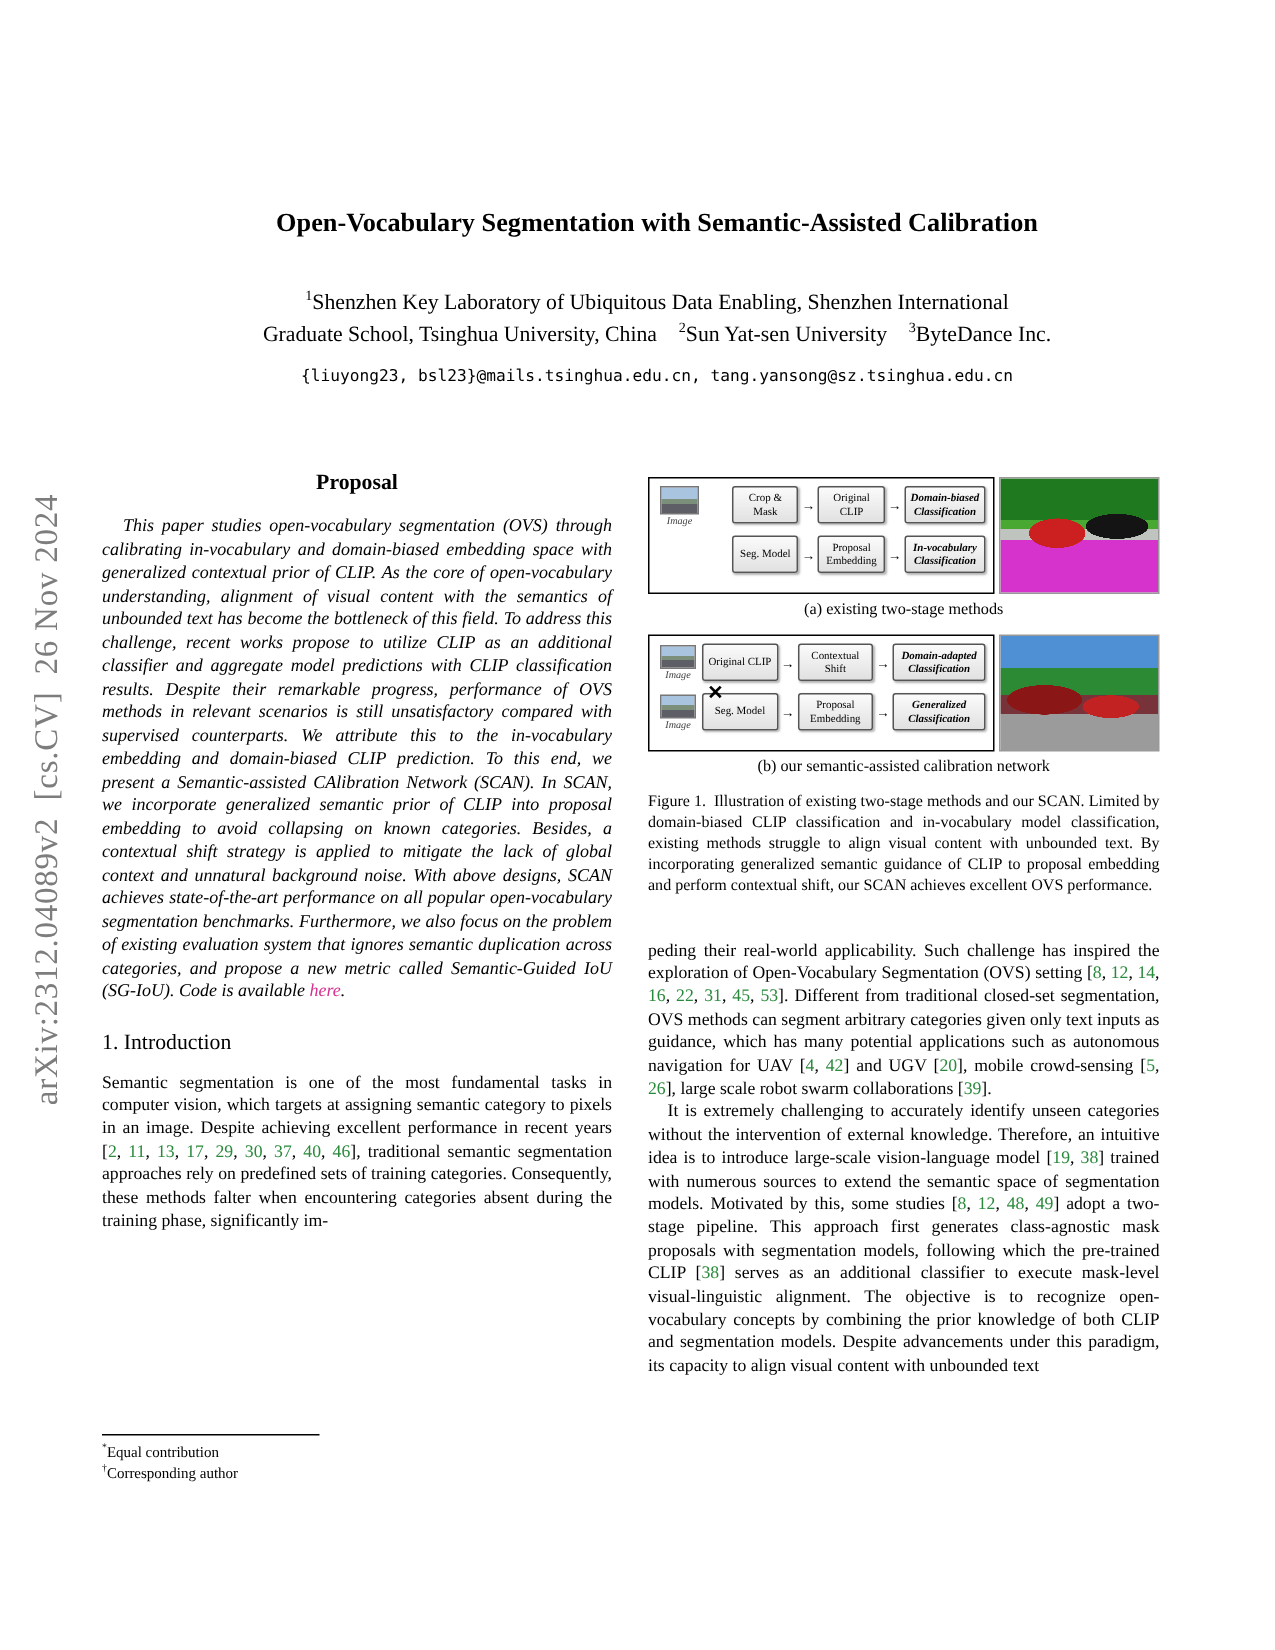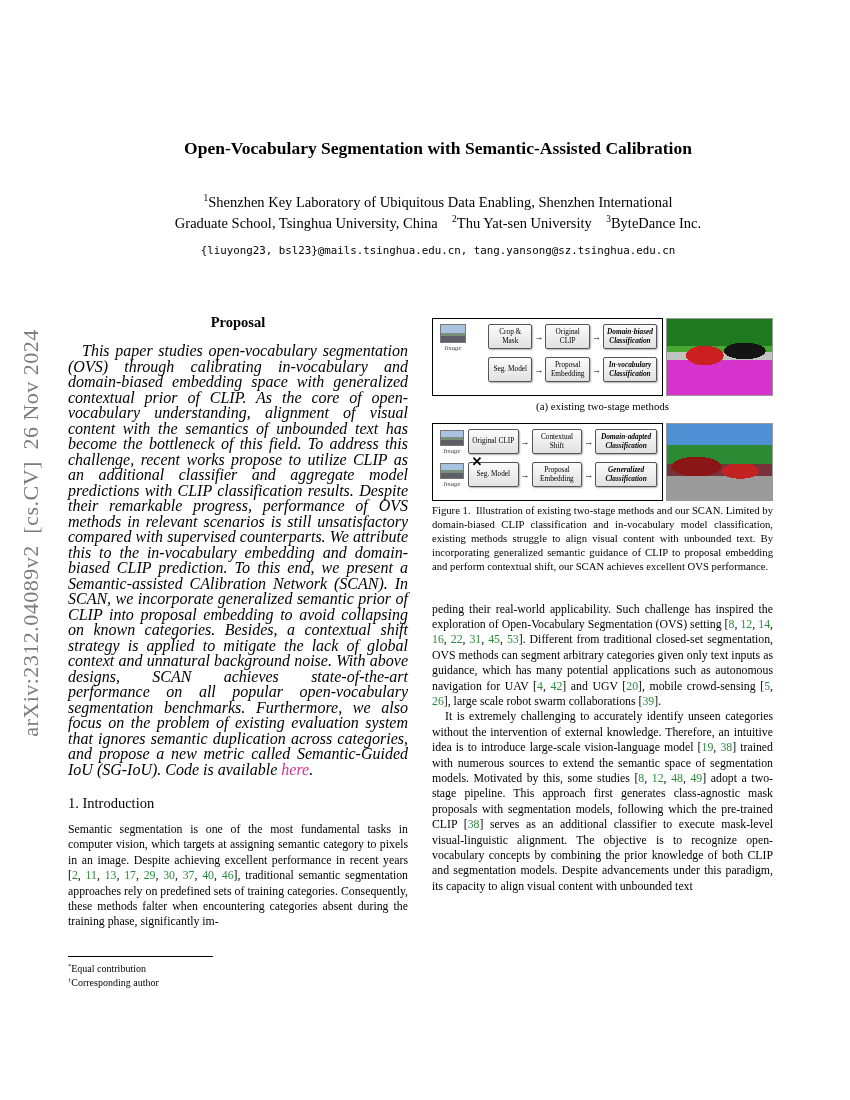--- a/index.html
+++ b/index.html
@@ -26,21 +26,21 @@
   .affil { font-size: 14.5px; line-height: 21px; }
   .emails { font-family: "DejaVu Sans Mono", monospace; font-size: 10.8px; margin-top: 10px; }
   .sup { vertical-align: super; font-size: 0.65em; line-height: 0; }
 
   
   .col { position: absolute; width: 340px; text-align: justify; }
   .col-left { left: 68px; top: 314px; }
   .col-right { left: 432px; top: 318px; width: 341px; }
 
   .abs-heading { text-align: center; font-size: 14.5px; font-weight: bold; margin-bottom: 11px; }
-  .abstract { font-style: italic; font-size: 16px; line-height: 15.5px; text-indent: 14px; margin-top: 12px; }
+  .abstract { font-style: italic; font-size: 12px; line-height: 15.5px; text-indent: 14px; margin-top: 12px; }
   .sec-heading { font-size: 14.5px; font-weight: normal; margin: 18px 0 10px; text-align: left; }
   .body-p { font-size: 11.8px; line-height: 15.4px; }
   .body-p.indent { text-indent: 13px; }
 
   .cite { color: var(--color-cite, #228B22); }
   .link { color: var(--color-link, #d6308f); }
 
   
   .footnotes { position: absolute; left: 68px; top: 956px; width: 340px; font-size: 10px; text-align: left; }
   .fn-rule { width: 145px; border-top: 1px solid #000; margin-bottom: 5px; }
@@ -88,21 +88,21 @@
 </head>
 <body>
 
 <div class="page">
 
   <div class="arxiv-banner">arXiv:2312.04089v2 [cs.CV] 26 Nov 2024</div>
 
   <header class="head">
     <h1 class="title">Open-Vocabulary Segmentation with Semantic-Assisted Calibration</h1>
     <div class="affil"><span class="sup">1</span><span>Shenzhen Key Laboratory of Ubiquitous Data Enabling, Shenzhen International</span></div>
-    <div class="affil"><span>Graduate School, Tsinghua University, China  </span><span class="sup">2</span><span>Thu Yat-sen University  </span><span class="sup">3</span><span>ByteDance Inc.</span></div>
+    <div class="affil"><span>Graduate School, Tsinghua University, China  </span><span class="sup">2</span><span>Sun Yat-sen University  </span><span class="sup">3</span><span>ByteDance Inc.</span></div>
     <div class="emails">{liuyong23, bsl23}@mails.tsinghua.edu.cn, tang.yansong@sz.tsinghua.edu.cn</div>
   </header>
 
   <section class="col col-left">
     <h2 class="abs-heading">Proposal</h2>
     <p class="abstract"><span>This paper studies open-vocabulary segmentation (OVS) through calibrating in-vocabulary and domain-biased embedding space with generalized contextual prior of CLIP. As the core of open-vocabulary understanding, alignment of visual content with the semantics of unbounded text has become the bottleneck of this field. To address this challenge, recent works propose to utilize CLIP as an additional classifier and aggregate model predictions with CLIP classification results. Despite their remarkable progress, performance of OVS methods in relevant scenarios is still unsatisfactory compared with supervised counterparts. We attribute this to the in-vocabulary embedding and domain-biased CLIP prediction. To this end, we present a Semantic-assisted CAlibration Network (SCAN). In SCAN, we incorporate generalized semantic prior of CLIP into proposal embedding to avoid collapsing on known categories. Besides, a contextual shift strategy is applied to mitigate the lack of global context and unnatural background noise. With above designs, SCAN achieves state-of-the-art performance on all popular open-vocabulary segmentation benchmarks. Furthermore, we also focus on the problem of existing evaluation system that ignores semantic duplication across categories, and propose a new metric called Semantic-Guided IoU (SG-IoU). Code is available </span><span class="link">here</span><span>.</span></p>
     <h2 class="sec-heading">1. Introduction</h2>
     <p class="body-p"><span>Semantic segmentation is one of the most fundamental tasks in computer vision, which targets at assigning semantic category to pixels in an image. Despite achieving excellent performance in recent years [</span><span class="cite">2</span><span>, </span><span class="cite">11</span><span>, </span><span class="cite">13</span><span>, </span><span class="cite">17</span><span>, </span><span class="cite">29</span><span>, </span><span class="cite">30</span><span>, </span><span class="cite">37</span><span>, </span><span class="cite">40</span><span>, </span><span class="cite">46</span><span>], traditional semantic segmentation approaches rely on predefined sets of training categories. Consequently, these methods falter when encountering categories absent during the training phase, significantly im-</span></p>
   </section>
 
@@ -165,20 +165,21 @@
               <span class="arrow">→</span>
               <div class="dbox">Proposal Embedding</div>
               <span class="arrow">→</span>
               <div class="dbox result">Generalized Classification</div>
             </div>
           </div>
           <span class="cross">✕</span>
         </div>
         <div class="seg-img seg-b"></div>
       </div>
+      <div class="panel-caption">(b) our semantic-assisted calibration network</div>
 
       <figcaption class="fig-caption">Figure 1. Illustration of existing two-stage methods and our SCAN. Limited by domain-biased CLIP classification and in-vocabulary model classification, existing methods struggle to align visual content with unbounded text. By incorporating generalized semantic guidance of CLIP to proposal embedding and perform contextual shift, our SCAN achieves excellent OVS performance.</figcaption>
     </figure>
 
     <p class="body-p"><span>peding their real-world applicability.  Such challenge has inspired the exploration of Open-Vocabulary Segmentation (OVS) setting [</span><span class="cite">8</span><span>, </span><span class="cite">12</span><span>, </span><span class="cite">14</span><span>, </span><span class="cite">16</span><span>, </span><span class="cite">22</span><span>, </span><span class="cite">31</span><span>, </span><span class="cite">45</span><span>, </span><span class="cite">53</span><span>]. Different from traditional closed-set segmentation, OVS methods can segment arbitrary categories given only text inputs as guidance, which has many potential applications such as autonomous navigation for UAV [</span><span class="cite">4</span><span>, </span><span class="cite">42</span><span>] and UGV [</span><span class="cite">20</span><span>], mobile crowd-sensing [</span><span class="cite">5</span><span>, </span><span class="cite">26</span><span>], large scale robot swarm collaborations [</span><span class="cite">39</span><span>].</span></p>
     <p class="body-p indent"><span>It is extremely challenging to accurately identify unseen categories without the intervention of external knowledge. Therefore, an intuitive idea is to introduce large-scale vision-language model [</span><span class="cite">19</span><span>, </span><span class="cite">38</span><span>] trained with numerous sources to extend the semantic space of segmentation models.  Motivated by this, some studies [</span><span class="cite">8</span><span>, </span><span class="cite">12</span><span>, </span><span class="cite">48</span><span>, </span><span class="cite">49</span><span>] adopt a two-stage pipeline. This approach first generates class-agnostic mask proposals with segmentation models, following which the pre-trained CLIP [</span><span class="cite">38</span><span>] serves as an additional classifier to execute mask-level visual-linguistic alignment. The objective is to recognize open-vocabulary concepts by combining the prior knowledge of both CLIP and segmentation models. Despite advancements under this paradigm, its capacity to align visual content with unbounded text</span></p>
   </section>
 
 </div>
 

